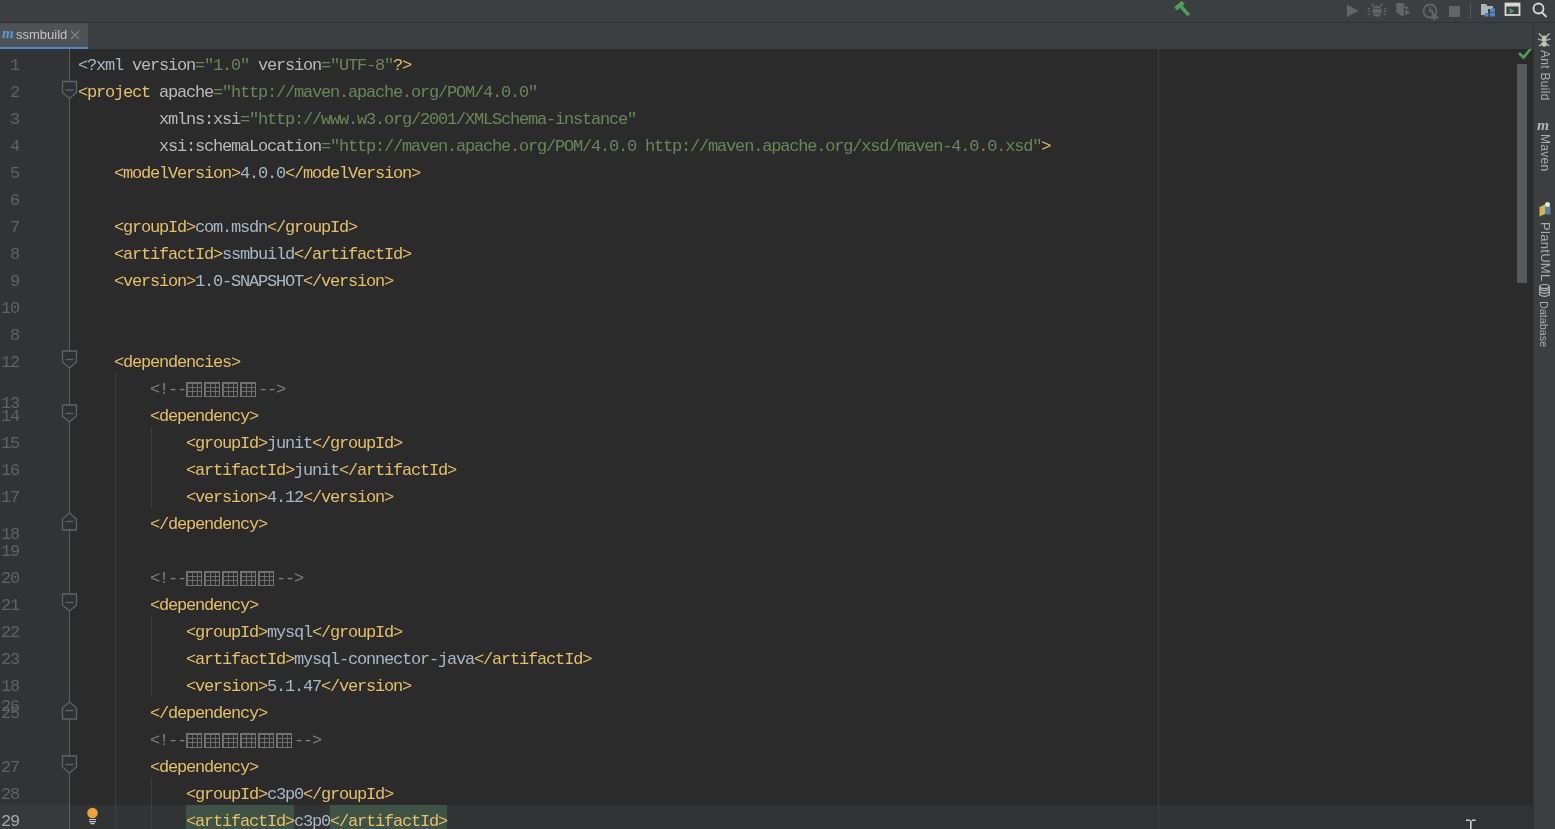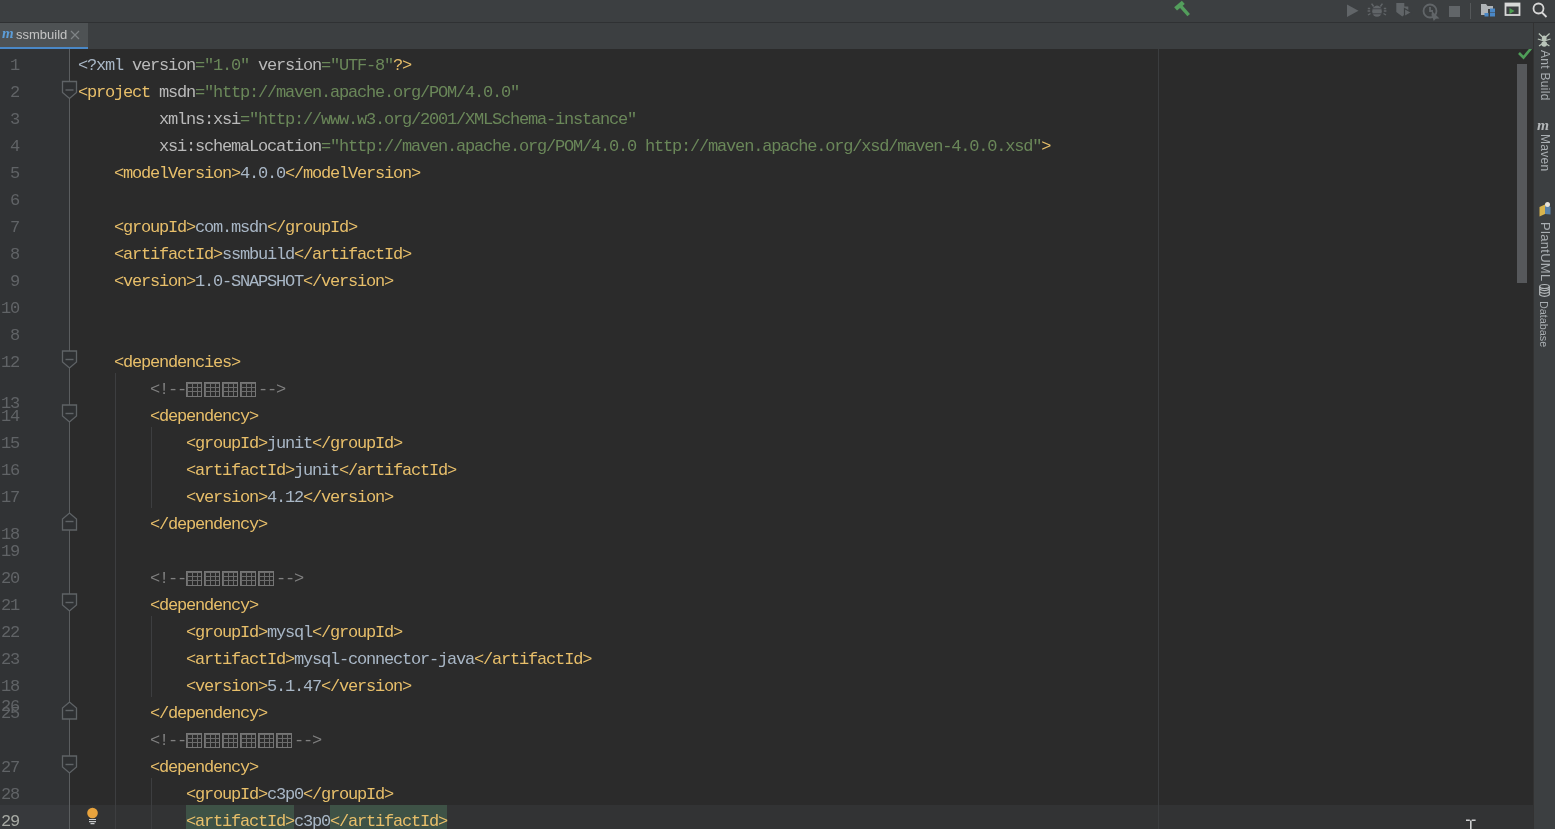--- a/index.html
+++ b/index.html
@@ -144,21 +144,21 @@
       <div class="num" style="top:597px">23</div>
       <div class="num" style="top:624px">18</div>
       <div class="num" style="top:651px">25</div>
       <div class="num" style="top:644px">26</div>
       <div class="num" style="top:705px">27</div>
       <div class="num" style="top:732px">28</div>
       <div class="num" style="top:759px;color:#a6a9a3">29</div>
     </div>
     <div id="code">
       <div class="cl" style="top:3px">&lt;?xml <span class="a">version</span><span class="s">="1.0"</span> <span class="a">version</span><span class="s">="UTF-8"</span><span class="t">?&gt;</span></div>
-      <div class="cl" style="top:30px"><span class="t">&lt;project</span> <span class="a">msdn</span><span class="s">="http://maven.apache.org/POM/4.0.0"</span></div>
+      <div class="cl" style="top:30px"><span class="t">&lt;project</span> <span class="a">apache</span><span class="s">="http://maven.apache.org/POM/4.0.0"</span></div>
       <div class="cl" style="top:57px">         <span class="a">xmlns:xsi</span><span class="s">="http://www.w3.org/2001/XMLSchema-instance"</span></div>
       <div class="cl" style="top:84px">         <span class="a">xsi:schemaLocation</span><span class="s">="http://maven.apache.org/POM/4.0.0 http://maven.apache.org/xsd/maven-4.0.0.xsd"</span><span class="t">&gt;</span></div>
       <div class="cl" style="top:111px">    <span class="t">&lt;modelVersion&gt;</span>4.0.0<span class="t">&lt;/modelVersion&gt;</span></div>
       <div class="cl" style="top:138px"></div>
       <div class="cl" style="top:165px">    <span class="t">&lt;groupId&gt;</span>com.msdn<span class="t">&lt;/groupId&gt;</span></div>
       <div class="cl" style="top:192px">    <span class="t">&lt;artifactId&gt;</span>ssmbuild<span class="t">&lt;/artifactId&gt;</span></div>
       <div class="cl" style="top:219px">    <span class="t">&lt;version&gt;</span>1.0-SNAPSHOT<span class="t">&lt;/version&gt;</span></div>
       <div class="cl" style="top:246px"></div>
       <div class="cl" style="top:273px"></div>
       <div class="cl" style="top:300px">    <span class="t">&lt;dependencies&gt;</span></div>

